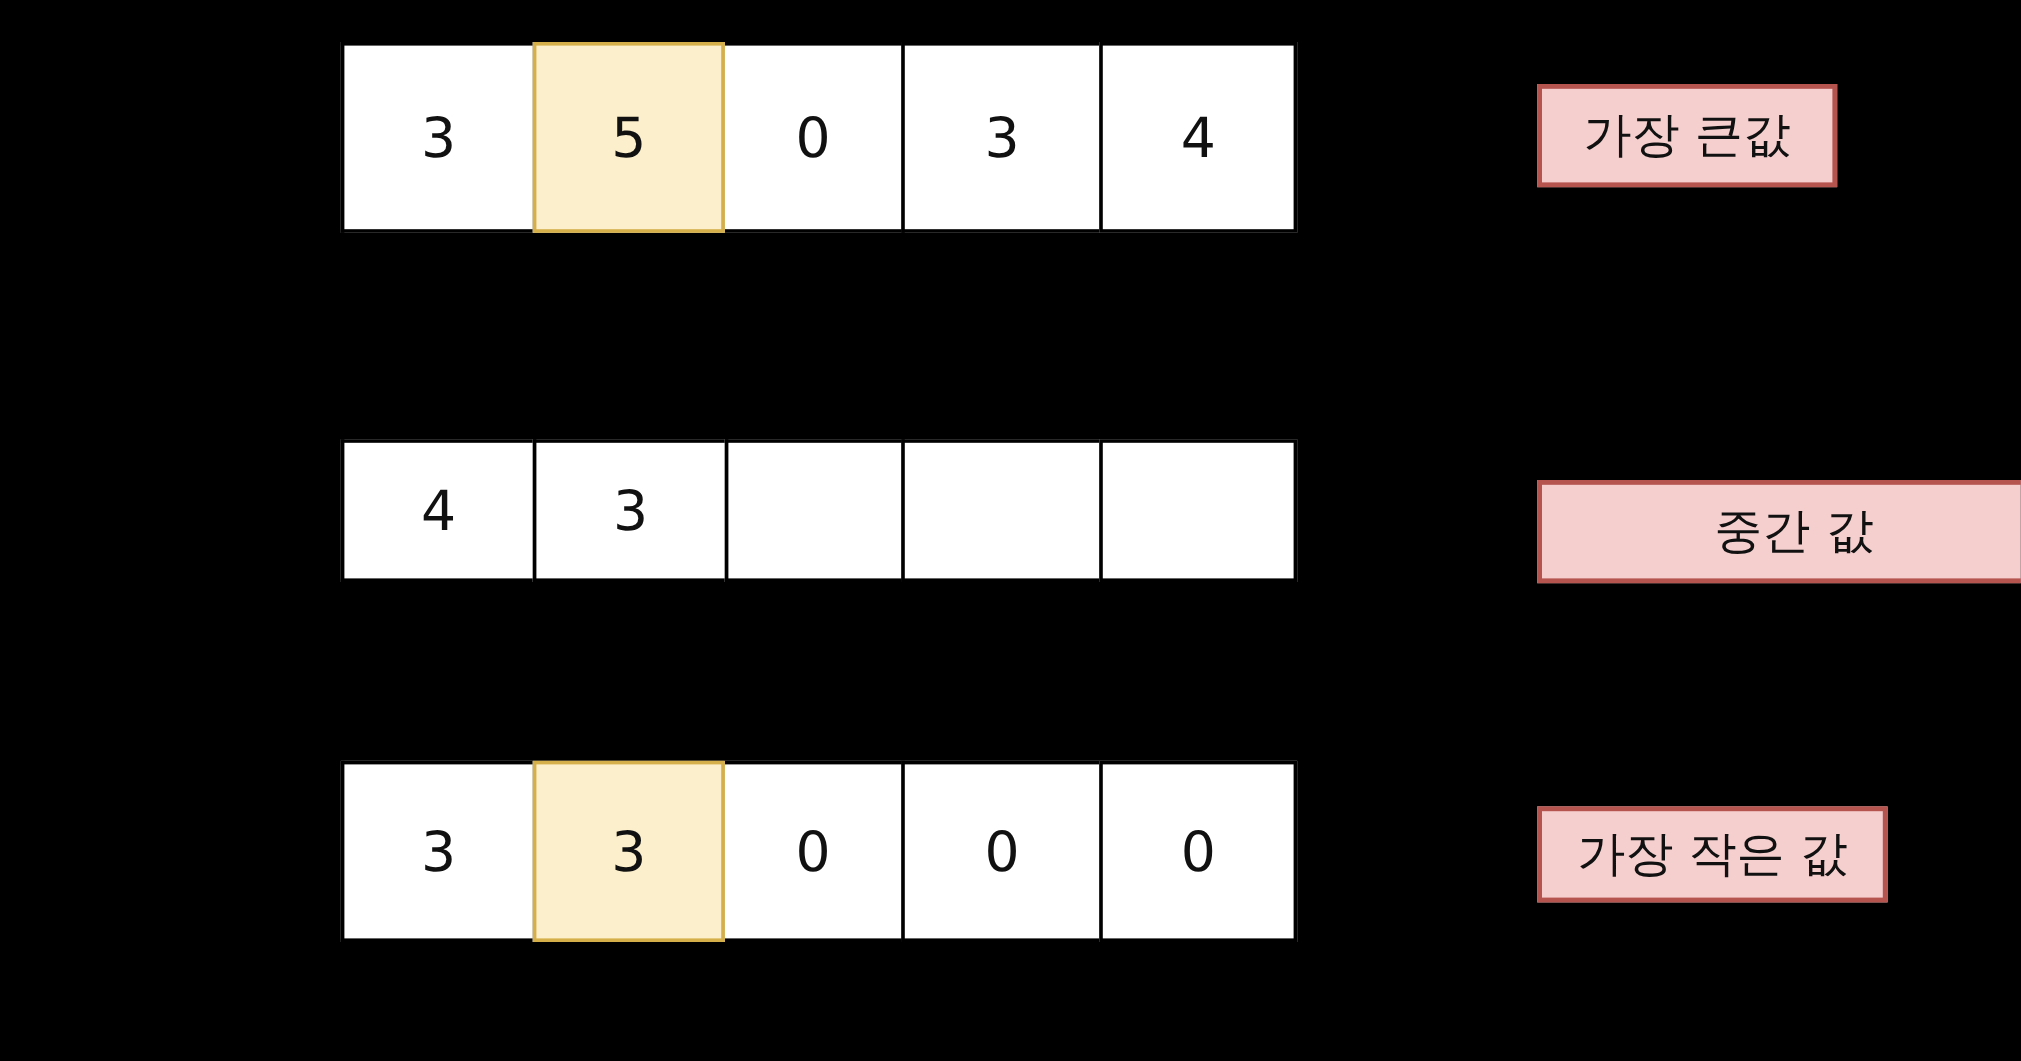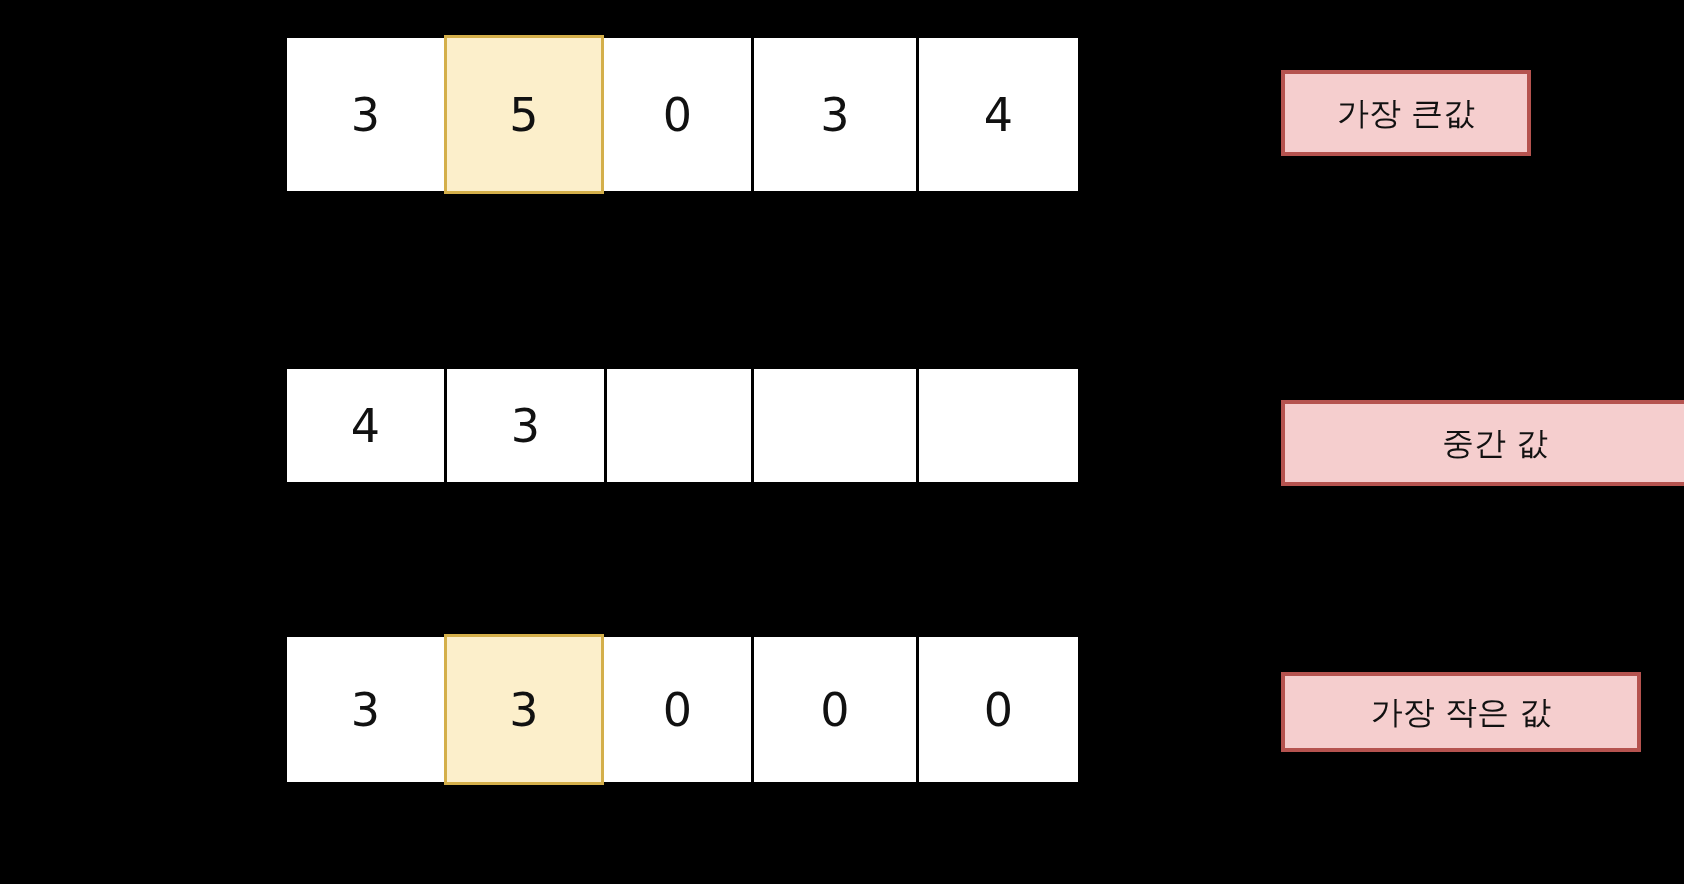--- a/index.html
+++ b/index.html
@@ -59,21 +59,21 @@
     display: block;
   }
 
   
   .tag {
     position: absolute;
     box-sizing: border-box;
     background: #f5cece;
     border: 4px solid #b5534f;
     color: #111111;
-    font-size: 32px;
+    font-size: 40px;
     line-height: 1;
     display: flex;
     align-items: center;
     justify-content: center;
     white-space: nowrap;
   }
 </style>
 </head>
 <body>
 
@@ -134,17 +134,17 @@
       <span class="val">0</span>
     </div>
     <div class="cell" style="width:165px;height:151px;">
       <span class="val">0</span>
     </div>
     <div class="cell" style="width:165px;height:151px;">
       <span class="val">0</span>
     </div>
   </div>
 
-  <div class="tag" style="left:1281px; top:672px; width:360px; height:80px;align-items:center;">
+  <div class="tag" style="left:1281px; top:672px; width:292px; height:80px;align-items:center;">
     <span>가장 작은 값</span>
   </div>
 
 </div>
 
 </body></html>

